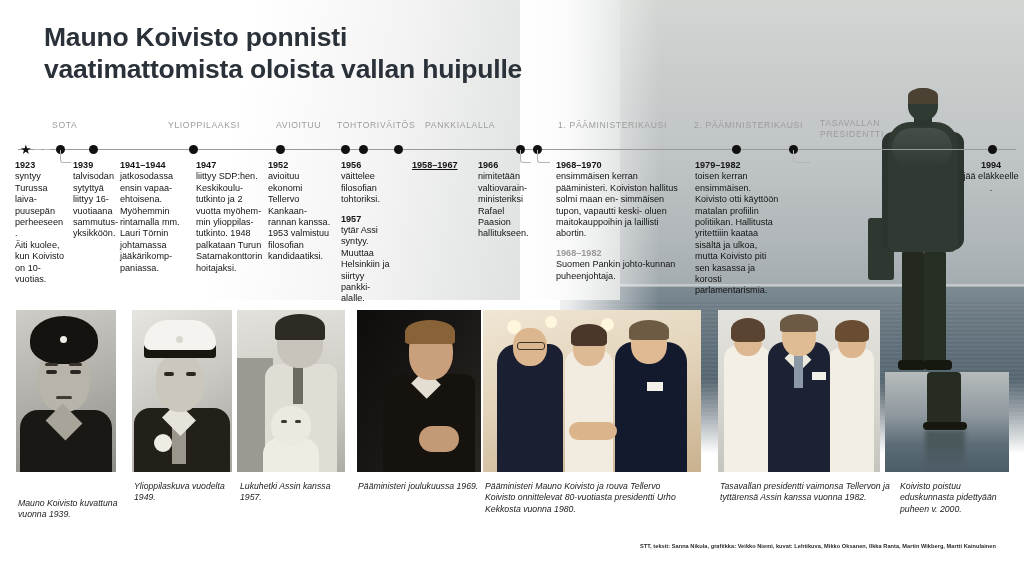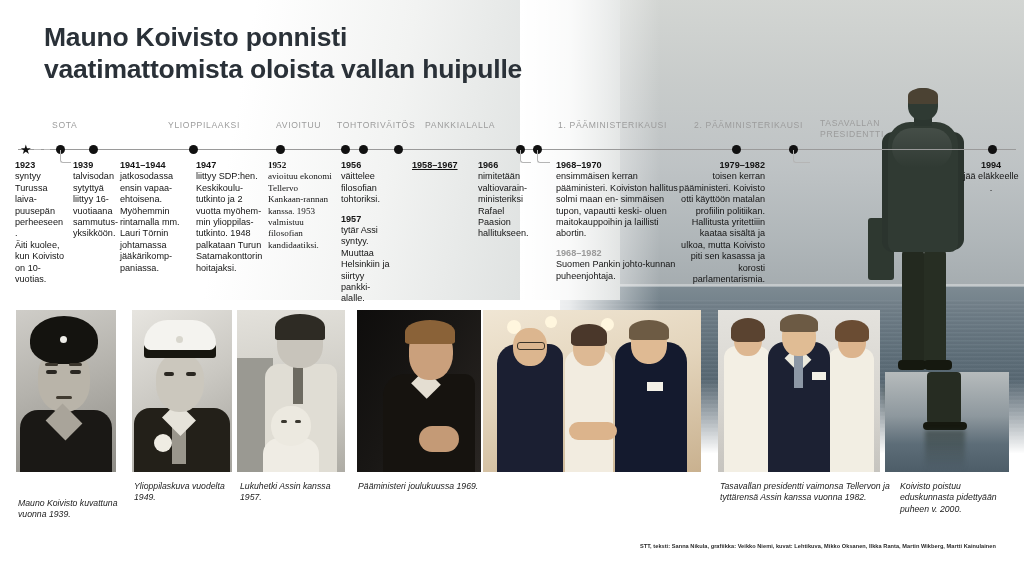--- a/index.html
+++ b/index.html
@@ -292,21 +292,21 @@
     <div class="tl-col" style="left:120px;width:70px;">
       <span class="yr">1941–1944</span>
       <p>jatkosodassa ensin vapaa-ehtoisena. Myöhemmin rintamalla mm. Lauri Törnin johtamassa jääkärikomp-paniassa.</p>
     </div>
 
     <div class="tl-col" style="left:196px;width:70px;">
       <span class="yr">1947</span>
       <p>liittyy SDP:hen. Keskikoulu-tutkinto ja 2 vuotta myöhem-min ylioppilas-tutkinto. 1948 palkataan Turun Satamakonttorin hoitajaksi.</p>
     </div>
 
-    <div class="tl-col" style="left:268px;width:65px;font-family:Liberation Serif, serif;">
+    <div class="tl-col" style="left:268px;width:65px;">
       <span class="yr">1952</span>
       <p>avioituu ekonomi Tellervo Kankaan-rannan kanssa. 1953 valmistuu filosofian kandidaatiksi.</p>
     </div>
 
     <div class="tl-col" style="left:341px;width:50px;">
       <span class="yr">1956</span>
       <p>väittelee filosofian tohtoriksi.</p>
       <div class="gap"></div>
       <span class="yr">1957</span>
       <p>tytär Assi syntyy. Muuttaa Helsinkiin ja siirtyy pankki-alalle.</p>
@@ -322,23 +322,23 @@
     </div>
 
     <div class="tl-col" style="left:556px;width:132px;">
       <span class="yr">1968–1970</span>
       <p>ensimmäisen kerran pääministeri. Koiviston hallitus solmi maan en- simmäisen tupon, vapautti keski- oluen maitokauppoihin ja laillisti abortin.</p>
       <div class="gap"></div>
       <span class="yr grey">1968–1982</span>
       <p>Suomen Pankin johto-kunnan puheenjohtaja.</p>
     </div>
 
-    <div class="tl-col" style="left:679px;width:86px;text-align:right;">
+    <div class="tl-col" style="left:695px;width:86px;">
       <span class="yr">1979–1982</span>
-      <p>toisen kerran pääministeri. Koivisto otti käyttöön matalan profiilin politiikan. Hallitusta yritettiiin kaataa sisältä ja ulkoa, mutta Koivisto piti sen kasassa ja korosti parlamentarismia.</p>
+      <p>toisen kerran ensimmäisen. Koivisto otti käyttöön matalan profiilin politiikan. Hallitusta yritettiiin kaataa sisältä ja ulkoa, mutta Koivisto piti sen kasassa ja korosti parlamentarismia.</p>
     </div>
 
 
     <div class="tl-col center" style="left:962px;width:58px;">
       <span class="yr">1994</span>
       <p>jää eläkkeelle .</p>
     </div>
   </div>
 
   <div class="photos">
@@ -432,18 +432,19 @@
       <div class="legs"></div>
       <div class="shoe"></div>
       <div class="refl"></div>
     </div>
   </div>
 
   <div class="cap" style="left:18px;top:481px;width:110px;margin-top:17px;">Mauno Koivisto kuvattuna vuonna 1939.</div>
   <div class="cap" style="left:134px;top:481px;width:100px;">Ylioppilaskuva vuodelta 1949.</div>
   <div class="cap" style="left:240px;top:481px;width:104px;">Lukuhetki Assin kanssa 1957.</div>
   <div class="cap" style="left:358px;top:481px;width:128px;">Pääministeri joulukuussa 1969.</div>
+  <div class="cap" style="left:485px;top:481px;width:200px;">Pääministeri Mauno Koivisto ja rouva Tellervo Koivisto onnittelevat 80-vuotiasta presidentti Urho Kekkosta vuonna 1980.</div>
   <div class="cap" style="left:720px;top:481px;width:170px;">Tasavallan presidentti vaimonsa Tellervon ja tyttärensä Assin kanssa vuonna 1982.</div>
   <div class="cap" style="left:900px;top:481px;width:112px;">Koivisto poistuu eduskunnasta pidettyään puheen v. 2000.</div>
 
   <div class="credits">STT, teksti: Sanna Nikula, grafiikka: Veikko Niemi, kuvat: Lehtikuva, Mikko Oksanen, Ilkka Ranta, Martin Wikberg, Martti Kainulainen</div>
 
 </div>
 
 </body></html>

